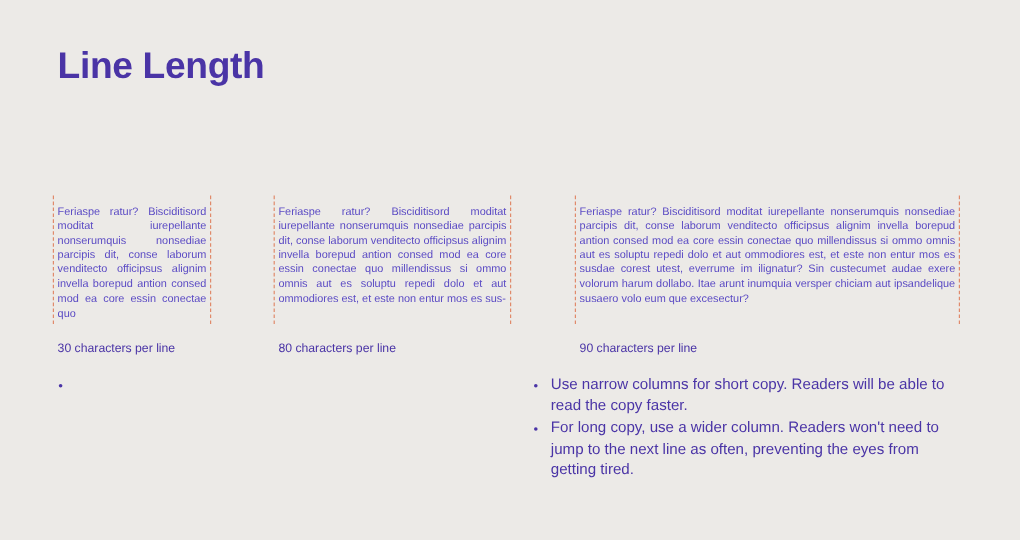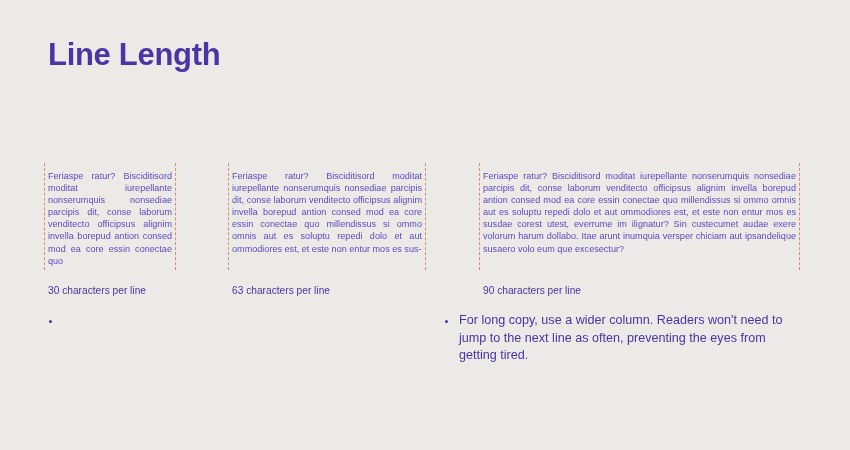--- a/index.html
+++ b/index.html
@@ -142,21 +142,21 @@
       </div>
       <div class="specimen-caption">30 characters per line</div>
     </div>
 
     <div class="specimen col-45">
       <div class="specimen-body">
         <span class="guide left"></span>
         <span class="guide right"></span>
         <span>Feriaspe ratur? Bisciditisord moditat iurepellante nonserumquis nonsediae parcipis dit, conse laborum venditecto officipsus alignim invella borepud antion consed mod ea core essin conectae quo millendissus si ommo omnis aut es soluptu repedi dolo et aut ommodiores est, et este non entur mos es sus-</span>
       </div>
-      <div class="specimen-caption">63 characters per line</div>
+      <div class="specimen-caption">80 characters per line</div>
     </div>
 
     <div class="specimen col-75">
       <div class="specimen-body">
         <span class="guide left"></span>
         <span class="guide right"></span>
         <span>Feriaspe ratur? Bisciditisord moditat iurepellante nonserumquis nonsediae parcipis dit, conse laborum venditecto officipsus alignim invella borepud antion consed mod ea core essin conectae quo millendissus si ommo omnis aut es soluptu repedi dolo et aut ommodiores est, et este non entur mos es susdae corest utest, everrume im ilignatur? Sin custecumet audae exere volorum harum dollabo. Itae arunt inumquia versper chiciam aut ipsandelique susaero volo eum que excesectur?</span>
       </div>
       <div class="specimen-caption">90 characters per line</div>
     </div>
@@ -170,20 +170,24 @@
         <li>
           <span class="dot"></span>
         </li>
       </ul>
     </div>
 
     <div class="note-col right-col">
       <ul class="bullets">
         <li>
           <span class="dot"></span>
+          <span>Use narrow columns for short copy. Readers will be able to read the copy faster.</span>
+        </li>
+        <li>
+          <span class="dot"></span>
           <span>For long copy, use a wider column. Readers won't need to jump to the next line as often, preventing the eyes from getting tired.</span>
         </li>
       </ul>
     </div>
 
   </div>
 
 </div>
 
 </body></html>

